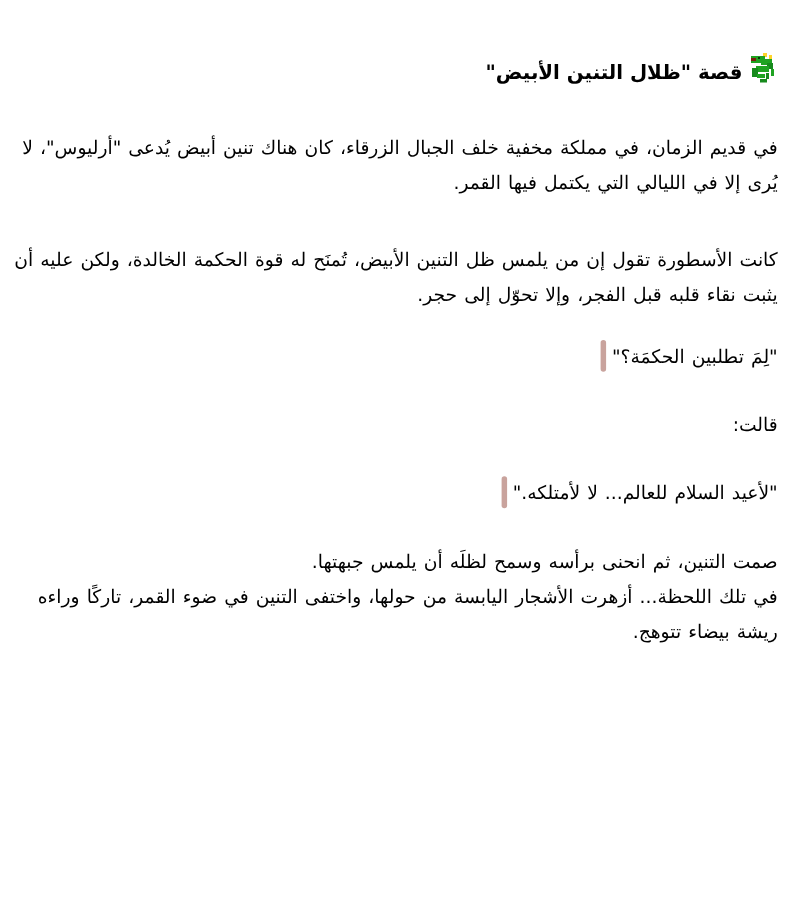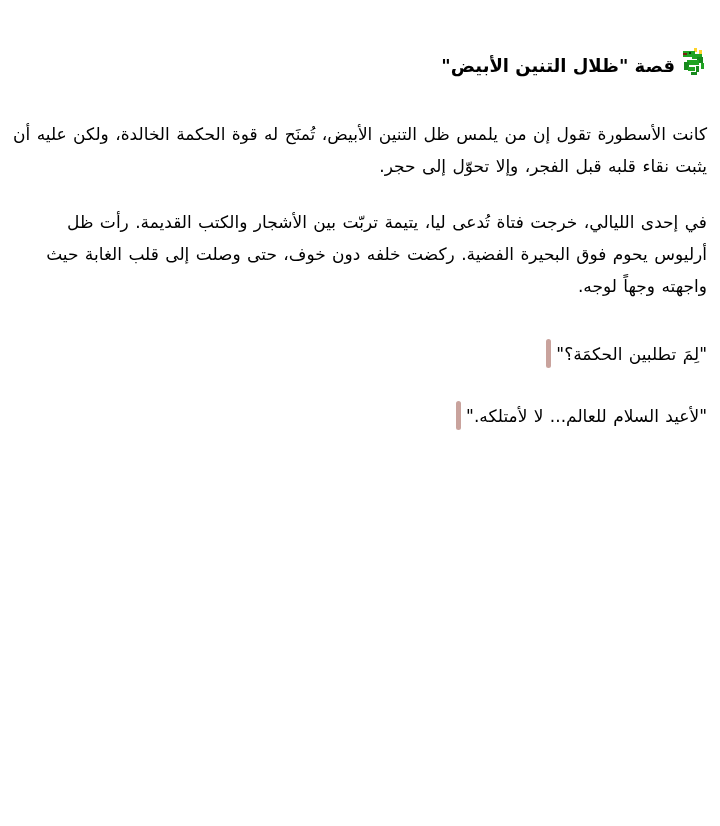--- a/index.html
+++ b/index.html
@@ -73,25 +73,27 @@
           <rect x="6" y="19" width="7" height="4" fill="#1fa322"></rect>
           <rect x="14" y="18" width="3" height="6" fill="#178a1d"></rect>
           <rect x="19" y="15" width="3" height="6" fill="#1fa322"></rect>
           <rect x="9" y="24" width="6" height="3" fill="#178a1d"></rect>
         </g>
       </svg>
     </span>
     <span>قصة "ظلال التنين الأبيض"</span>
   </div>
 
+  <p class="mb38">في قديم الزمان، في مملكة مخفية خلف الجبال الزرقاء، كان هناك تنين أبيض يُدعى "أرليوس"، لا يُرى إلا في الليالي التي يكتمل فيها القمر.</p>
 
   <p class="mb34">كانت الأسطورة تقول إن من يلمس ظل التنين الأبيض، تُمنَح له قوة الحكمة الخالدة، ولكن عليه أن يثبت نقاء قلبه قبل الفجر، وإلا تحوّل إلى حجر.</p>
 
-  <p class="mb36">في إحدى الليالي، خرجت فتاة تُدعى ليا، يتيمة تربّت بين الأشجار والكتب القديمة. رأت ظل أرليوس يحوم فوق البحيرة الفضية. ركضت خلفه دون خوف، حتى وصلت إلى قلب الغابة حيث واجهته وجهاً لوجه.</p>
 
 
   <p class="quote-line"><span>"لِمَ تطلبين الحكمَة؟"</span><span class="cursor-bar" style="background: rgb(201, 163, 157);"></span></p>
 
+  <p>قالت:</p>
 
   <p class="quote-line"><span>"لأعيد السلام للعالم... لا لأمتلكه."</span><span class="cursor-bar" style="background: rgb(201, 163, 157);"></span></p>
 
+  <p><span>صمت التنين، ثم انحنى برأسه وسمح لظلَه أن يلمس جبهتها.</span><br><span>في تلك اللحظة... أزهرت الأشجار اليابسة من حولها، واختفى التنين في ضوء القمر، تاركًا وراءه ريشة بيضاء تتوهج.</span></p>
 
 </div>
 
 </body></html>

